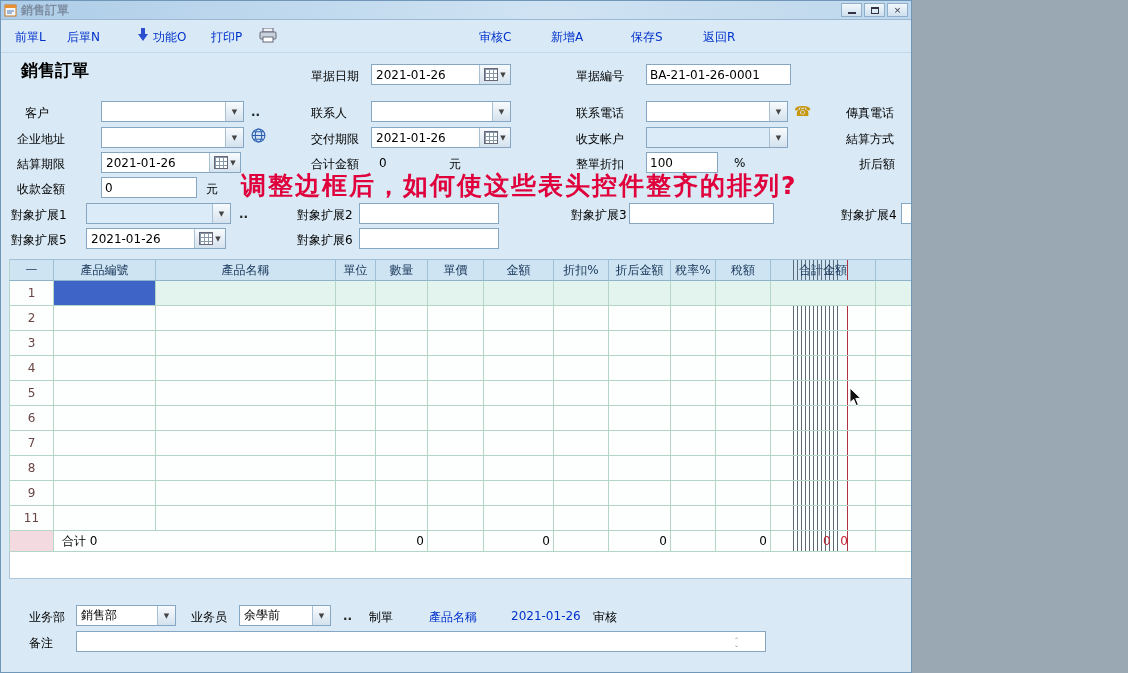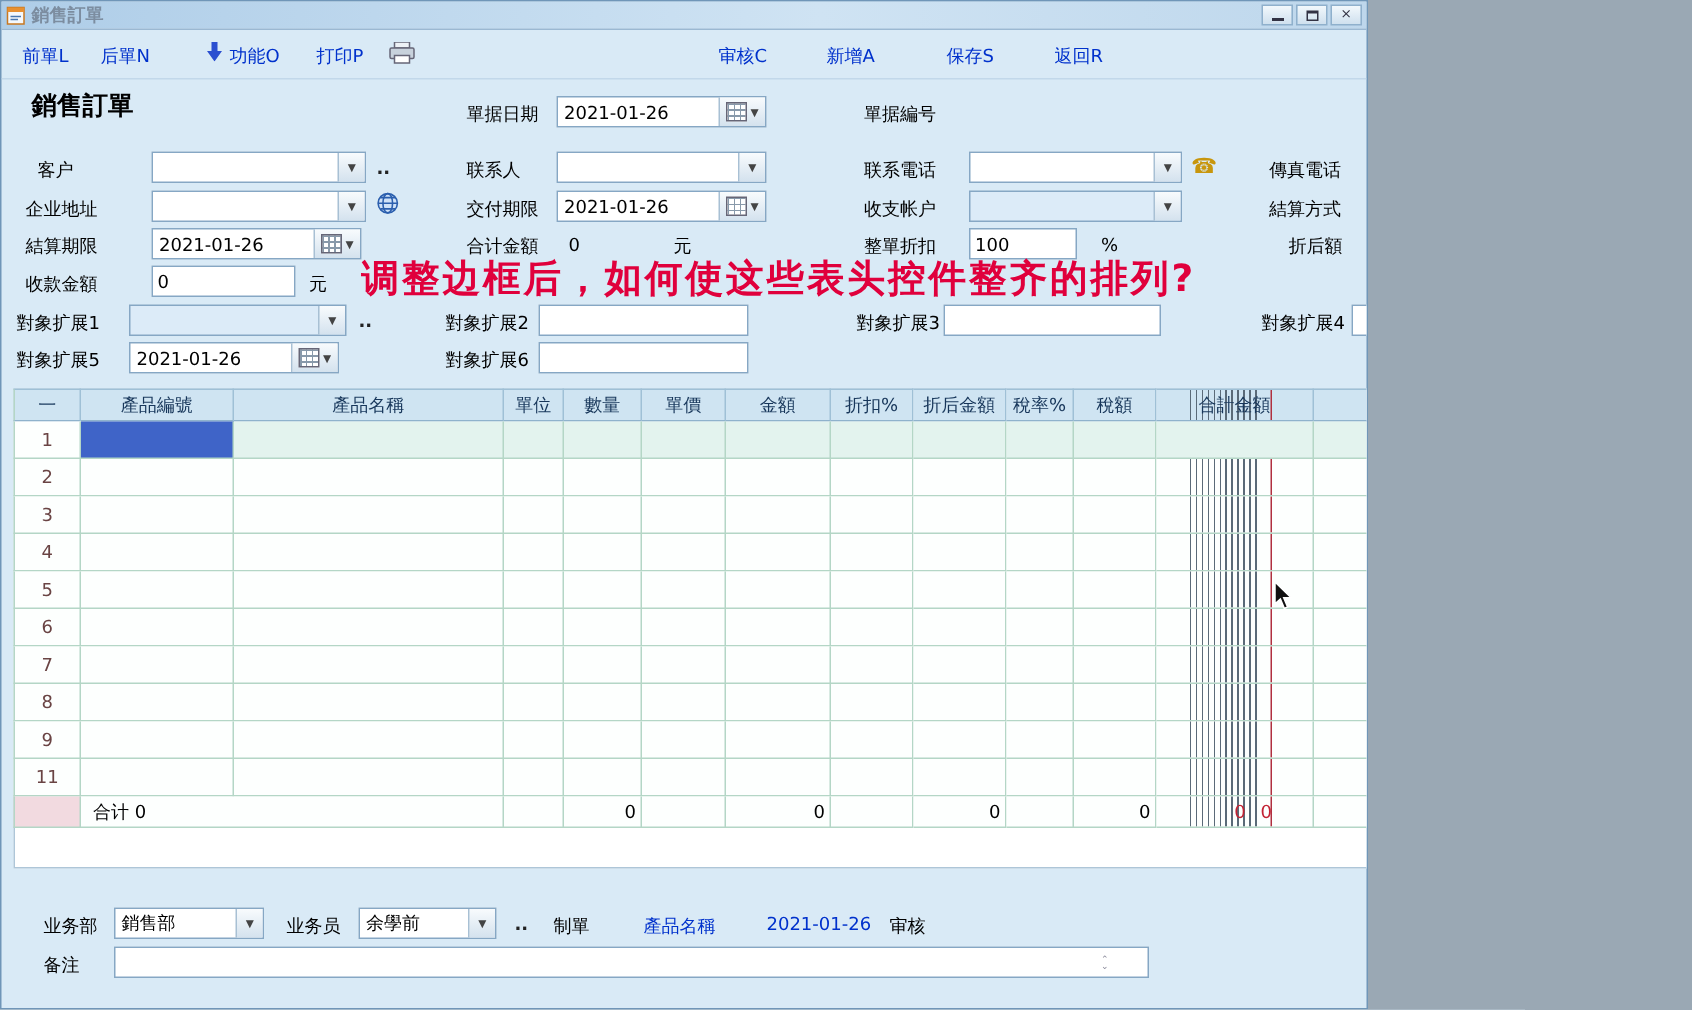--- a/index.html
+++ b/index.html
@@ -131,20 +131,21 @@
 
   <span class="lbl" style="left:310px;top:67px">單据日期</span>
   <div class="combo" style="left:370px;top:63px;width:140px">
     <span class="val">2021-01-26</span>
     <span class="arrow wide">
         <span class="mini-cal"></span>
         <span>▼</span>
       </span>
   </div>
   <span class="lbl" style="left:575px;top:67px">單据編号</span>
+  <input class="tbox" style="left: 645px; top: 63px; width: 145px;" value="BA-21-01-26-0001">
 
   <span class="lbl" style="left:24px;top:104px">客户</span>
   <div class="combo" style="left:100px;top:100px;width:143px">
     <span class="val"></span>
     <span class="arrow">▼</span>
   </div>
   <span class="dots" style="left:250px;top:104px">..</span>
   <span class="lbl" style="left:310px;top:104px">联系人</span>
   <div class="combo" style="left:370px;top:100px;width:140px">
     <span class="val"></span>

